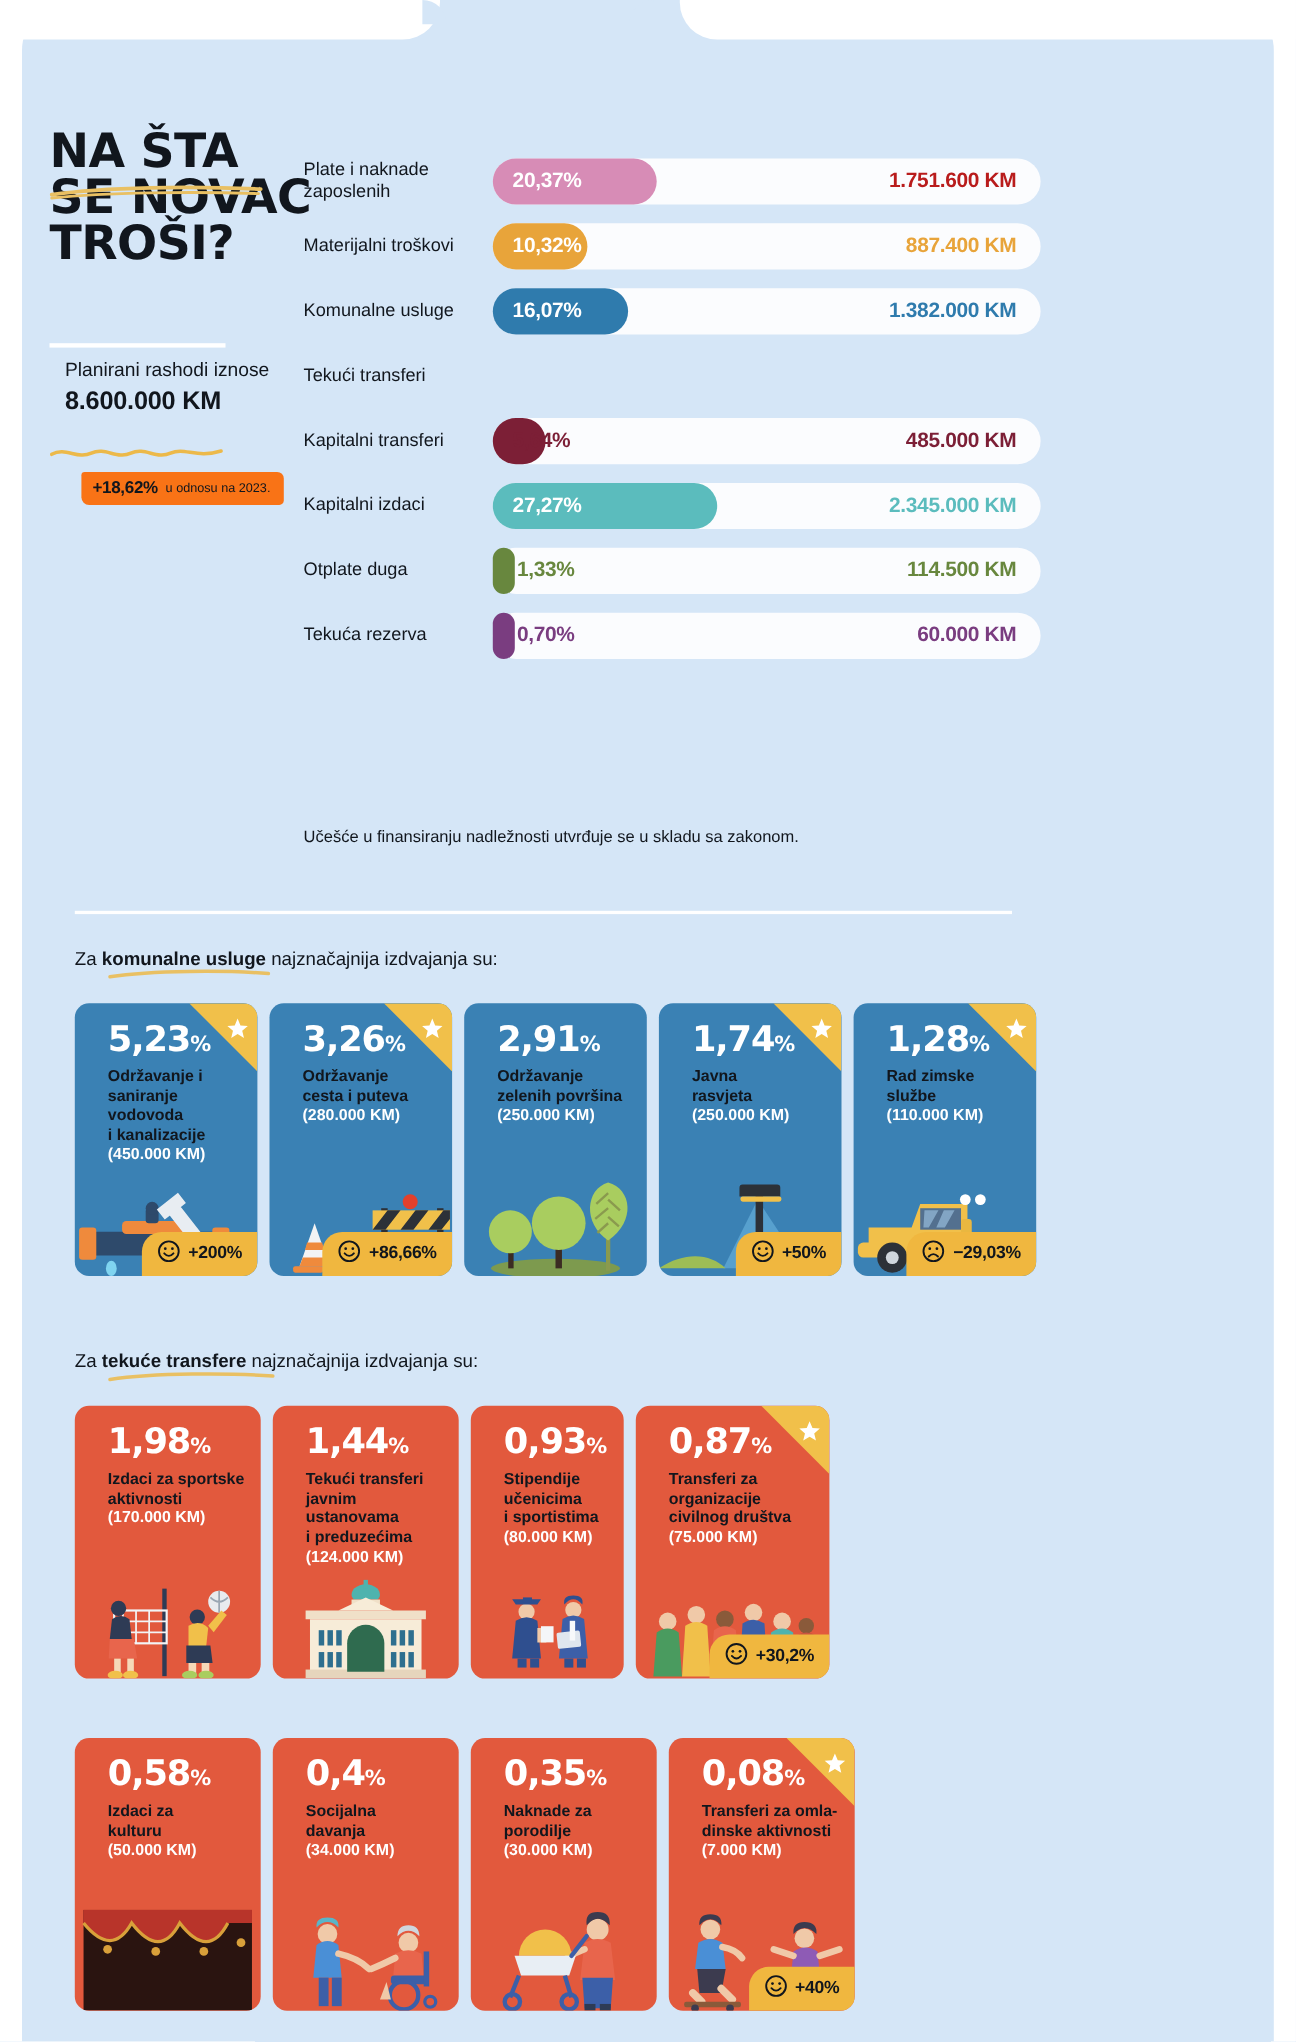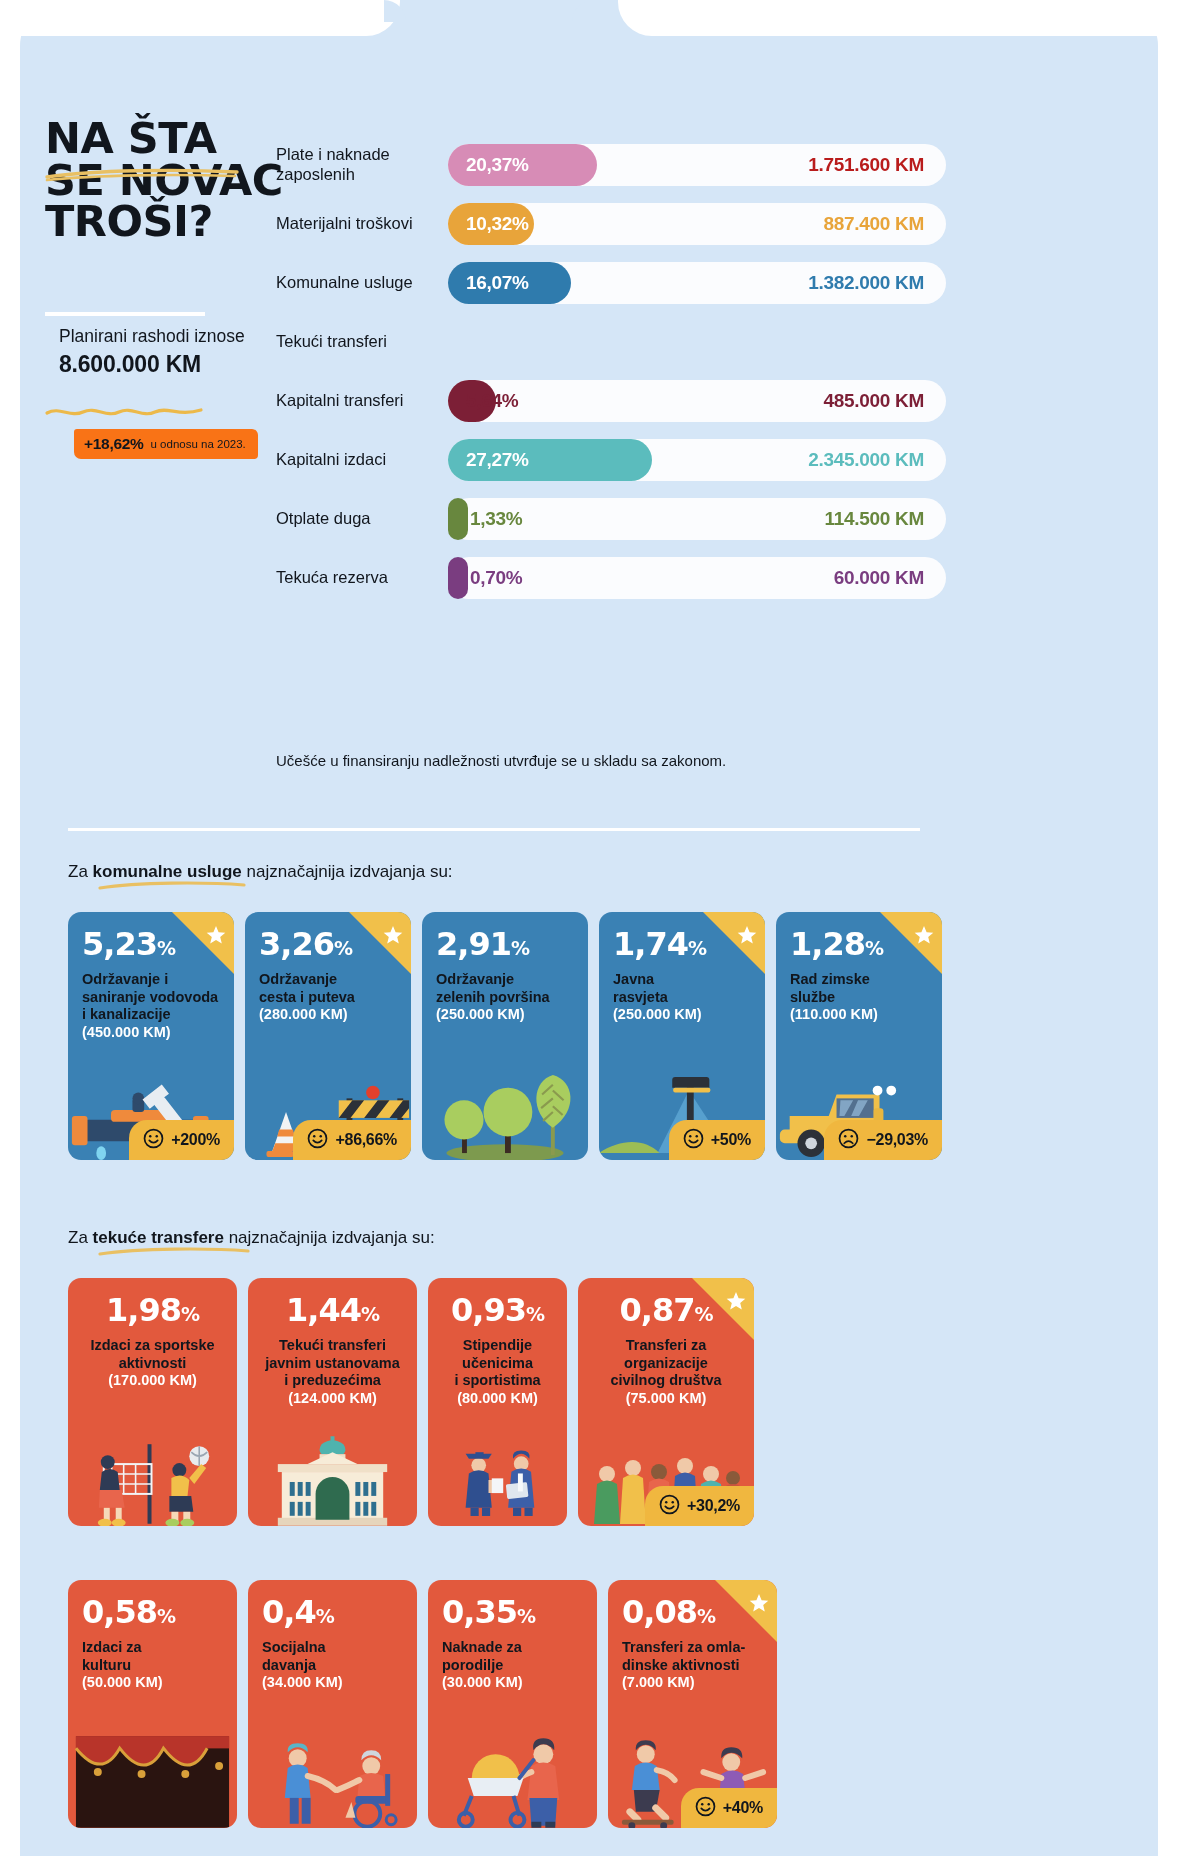--- a/index.html
+++ b/index.html
@@ -109,21 +109,21 @@
   }
   .sect-head b { font-weight: 800; }
   .sect-underline {
     position: absolute; height: 11px;
   }
 
   
   .cards { position: absolute; display: flex; gap: 11px; }
   .card {
     position: relative; border-radius: 13px; overflow: hidden;
-    color: #ffffff; padding: 16px 14px 0 14px;
+    color: #ffffff; padding: 16px 14px 0 30px;
   }
   .card.blue { background: #3a81b4; }
   .card.red  { background: #e2593d; }
   .card .pct {
     font-family: "DejaVu Sans", sans-serif;
     font-weight: 900; font-size: 32px; line-height: 1; color: #ffffff;
     letter-spacing: -1px; position: relative; z-index: 3;
   }
   .card .pct small { font-size: 19px; font-weight: 900; }
   .card .title {
@@ -415,21 +415,21 @@
         </div>
       </div>
     </div>
 
   <div class="sect-head" style="left:68px; top:1228px;">
     <span>Za </span><b>tekuće transfere</b><span> najznačajnija izdvajanja su:</span>
   </div>
   <svg class="sect-underline" style="left:98px; top:1246px; width:152px;" viewBox="0 0 152 11">
     <path d="M2,8 C42,2 112,2 150,5" fill="none" stroke="#e9c063" stroke-width="3.2" stroke-linecap="round"></path>
   </svg>
-  <div class="cards" id="cards-transfers-1" style="left:68px; top:1278px;text-align:center;">
+  <div class="cards" id="cards-transfers-1" style="left:68px; top:1278px;">
       <div class="card red" style="width: 169px; height: 248px;">
         <div class="pct"><span>1,98</span><small>%</small></div>
         <div class="title">Izdaci za sportske
 aktivnosti</div>
         <div class="amt">(170.000 KM)</div>
         <div class="art">
           <svg viewBox="0 0 170 92" preserveAspectRatio="xMidYEnd meet">
       <rect x="80" y="10" width="4" height="80" fill="#2e3b55"></rect>
       <rect x="36" y="30" width="48" height="30" fill="none" stroke="#f2f4f6" stroke-width="2"></rect>
       <path d="M44,30 v30 M56,30 v30 M68,30 v30 M36,40 h48 M36,50 h48" stroke="#f2f4f6" stroke-width="1.6"></path>

